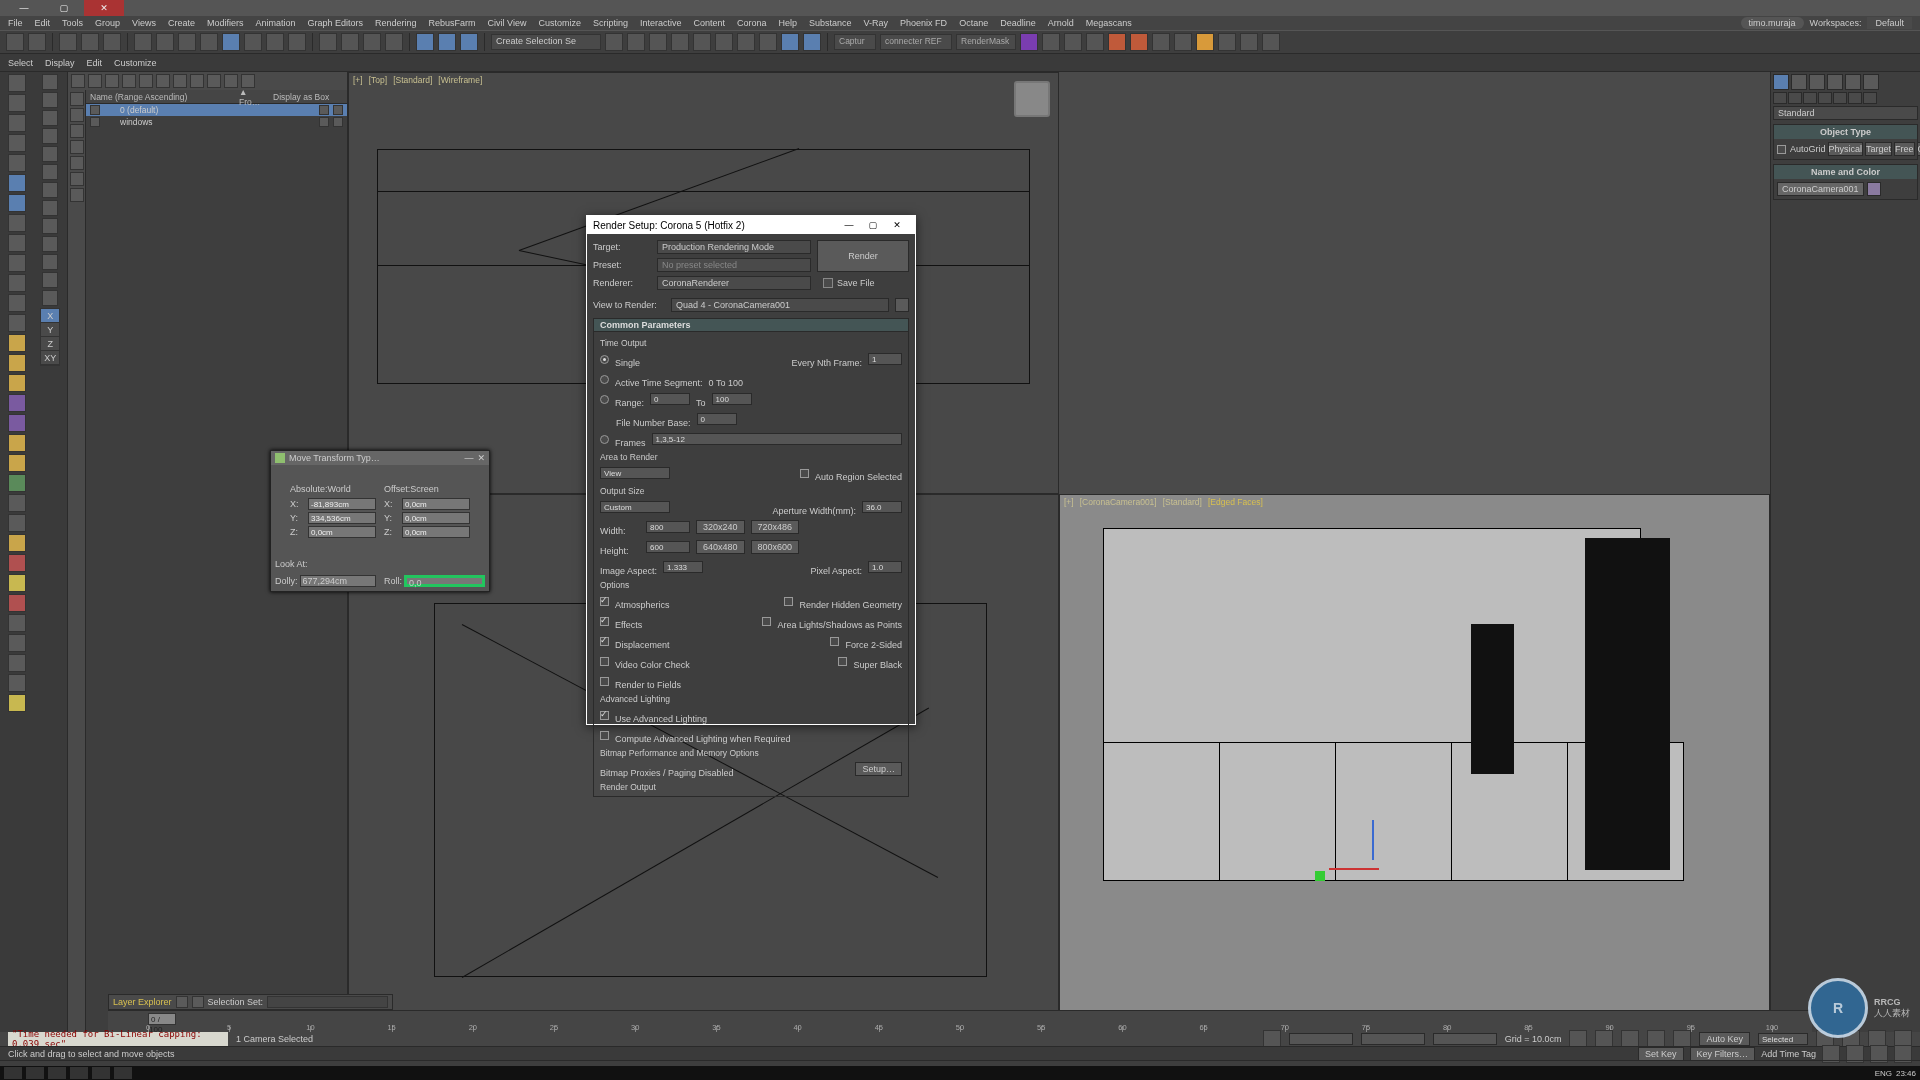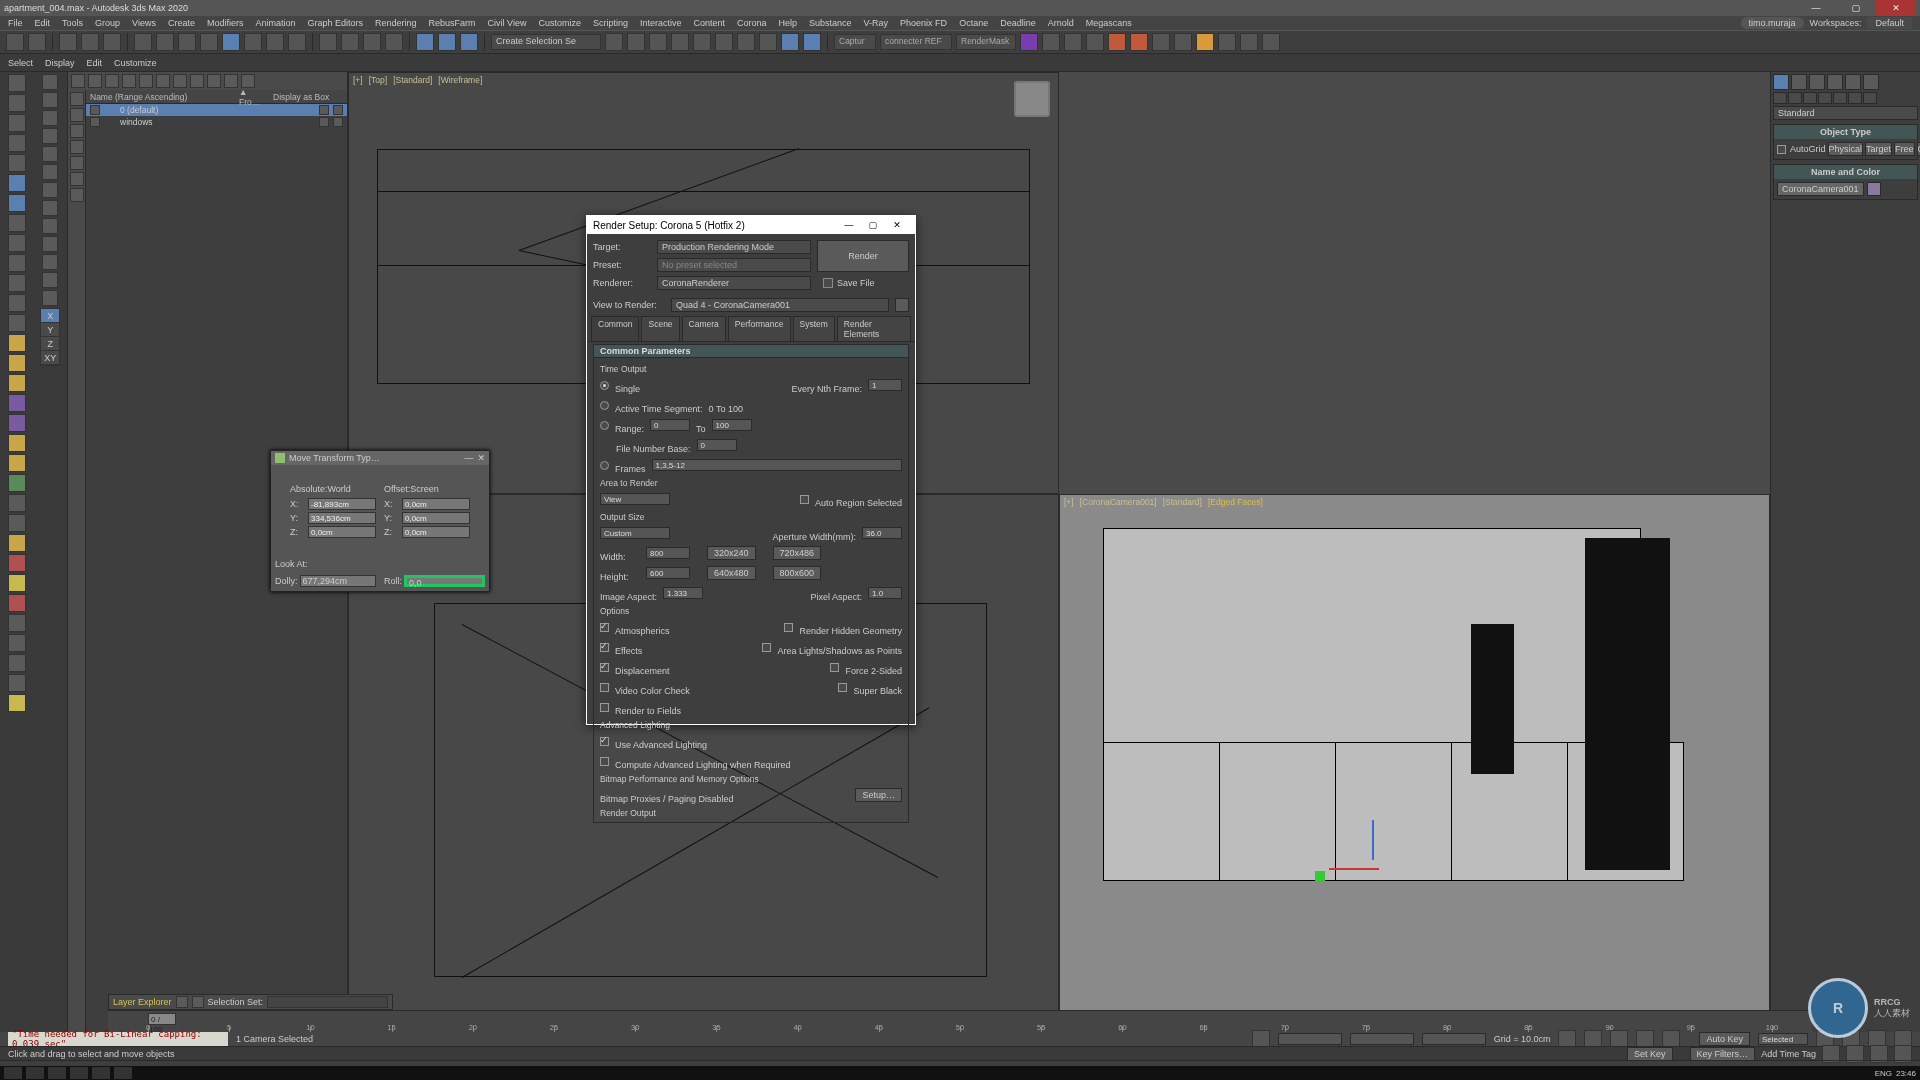--- a/index.html
+++ b/index.html
@@ -133,21 +133,21 @@
   .line { display:flex; align-items:center; gap:6px; }
   .line label { color:#ccc;margin-top:8px; }
   .radio { width:9px; height:9px; border-radius:50%; border:1px solid #999; background:#4a4a4a;
            display:inline-block; position:relative; }
   .radio.on::after { content:""; position:absolute; inset:2px; border-radius:50%; background:#ddd; }
   .cb { width:9px; height:9px; border:1px solid #999; background:#4a4a4a; display:inline-block; position:relative; }
   .cb.on::after { content:"✓"; position:absolute; left:-1px; top:-3px; color:#ddd; font-size:9px; }
   .spin { height:12px; background:#555; border:1px solid #2a2a2a; color:#ddd; font-size:8px;
           padding:0 3px; display:flex; align-items:center; }
   .btn-sm { height:14px; background:#5a5a5a; border:1px solid #2a2a2a; padding:0 6px;
-            display:flex; align-items:center;margin-left:11px; }
+            display:flex; align-items:center; }
 
   
   .cmd-panel { width:150px; background:#3e3e3e; border-left:1px solid #2a2a2a;
                display:flex; flex-direction:column; }
   .cmd-tabs { display:flex; gap:2px; padding:2px; }
   .cmd-tabs .ct { width:16px; height:16px; background:#5a5a5a; border:1px solid #2a2a2a; }
   .cmd-tabs .ct.active { background:#5a7fb0; }
   .cmd-tiny { display:flex; gap:1px; padding:0 2px 2px; }
   .cmd-tiny .tt { width:14px; height:12px; background:#4a4a4a; border:1px solid #2a2a2a; }
   .cmd-sel { margin:0 2px 2px; height:14px; background:#4a4a4a; border:1px solid #2a2a2a;
@@ -204,21 +204,20 @@
   .taskbar { position:absolute; left:0; right:0; bottom:0; height:14px; background:#111;
              display:flex; align-items:center; gap:4px; padding:0 4px; z-index:100; }
   .taskbar .tb { width:18px; height:12px; background:#333; }
   .taskbar .spacer { flex:1; }
   .taskbar span { color:#ccc; font-size:8px; }
 </style>
 </head>
 <body>
 
 <div class="title-bar">
-  <span class="tt">apartment_004.max - Autodesk 3ds Max 2020</span>
   <div class="wbtn">—</div>
   <div class="wbtn">▢</div>
   <div class="wbtn">✕</div>
 </div>
 
 <div class="menu-bar">
   <span>File</span>
   <span>Edit</span>
   <span>Tools</span>
   <span>Group</span>
@@ -624,28 +623,20 @@
       <span class="cb"></span>
       <span>Save File</span>
     </div>
   </div>
   <div class="rsd-row2">
     <span class="lbl" style="width:72px">View to Render:</span>
     <div class="sel">
         <span>Quad 4 - CoronaCamera001</span>
       </div>
     <span class="sq"></span>
-  </div>
-  <div class="rsd-tabs">
-    <div class="rsd-tab active">Common</div>
-    <div class="rsd-tab">Scene</div>
-    <div class="rsd-tab">Camera</div>
-    <div class="rsd-tab">Performance</div>
-    <div class="rsd-tab">System</div>
-    <div class="rsd-tab">Render Elements</div>
   </div>
 
   <div class="rsd-roll">
     <div class="rsd-roll-hd">Common Parameters</div>
     <div class="rsd-sec">
 
       <div class="grp-t">Time Output</div>
       <div class="line">
         <span class="radio on"></span>
         <label>Single</label>

